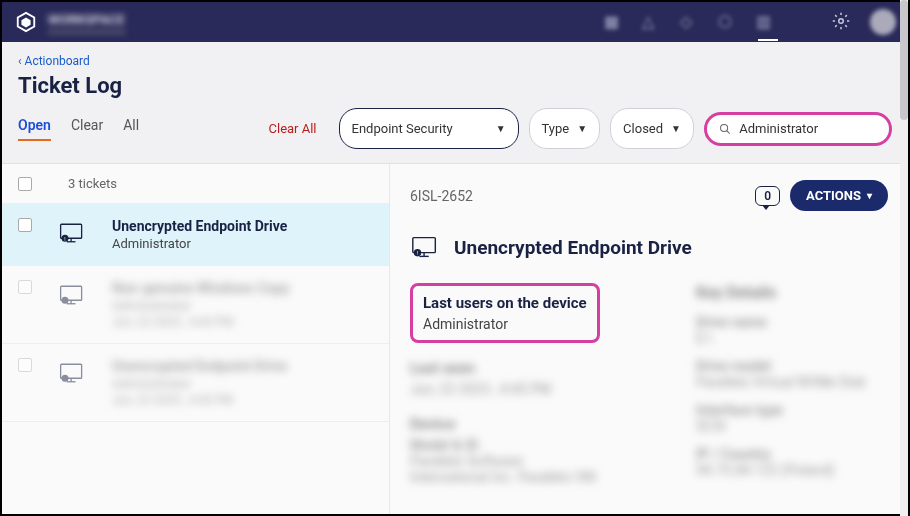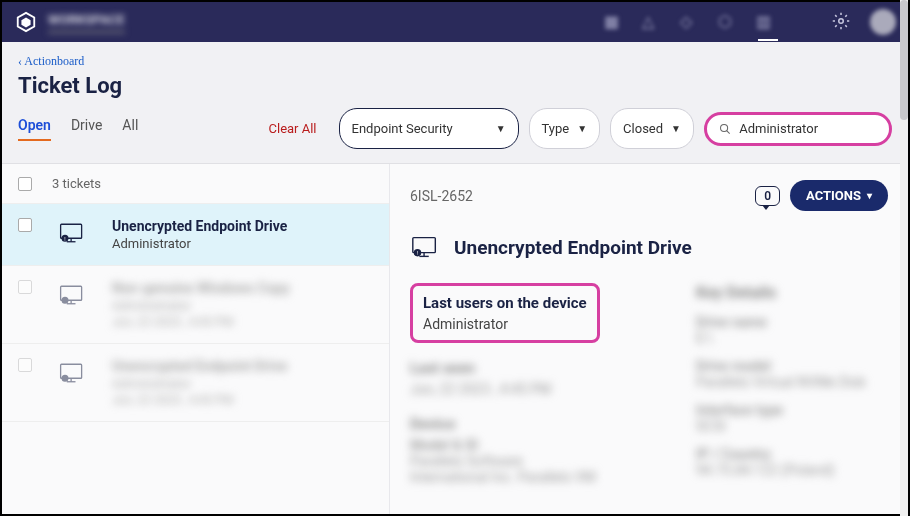--- a/index.html
+++ b/index.html
@@ -10,39 +10,39 @@
   .logo svg { width: 22px; height: 22px; }
   .ws-name { color: #e0e0e8; font-size: 13px; font-weight: 600; filter: blur(3px); border-bottom: 2px solid #888; padding-bottom: 4px; }
   .topnav-spacer { flex: 1; }
   .topnav-icons { display: flex; gap: 18px; align-items: center; }
   .topnav-icon { width: 20px; height: 20px; color: #a8a8c8; filter: blur(2px); }
   .topnav-icon.clear { filter: none; }
   .topnav-avatar { width: 26px; height: 26px; border-radius: 50%; background: #aab; filter: blur(2px); }
   .topnav-active-underline { width: 20px; height: 2px; background: #fff; position: relative; top: 18px; left: -36px; }
 
   .crumb { padding: 8px 16px 0; }
-  .crumb a { color: #1a5cc8; font-size: 12px; text-decoration: none; font-family: Liberation Serif, serif; }
+  .crumb a { color: #1a5cc8; font-size: 12px; text-decoration: none; }
   .page-title { padding: 4px 16px 10px; font-size: 22px; font-weight: 700; color: #1a2244; }
 
   .filterbar { display: flex; align-items: center; padding: 0 16px 14px; gap: 10px; }
   .tabs { display: flex; gap: 20px; }
   .tab { font-size: 14px; color: #555; cursor: pointer; padding-bottom: 6px; }
   .tab.active { color: #1d4ed8; border-bottom: 2px solid #e46a1f; font-weight: 600; }
   .filterbar-spacer { flex: 1; }
   .clear-all { color: #b91c1c; font-size: 13px; cursor: pointer; margin-right: 12px; }
   .pill { background: #fff; border: 1px solid #d0d0d8; border-radius: 18px; height: 41px; display: flex; align-items: center; padding: 0 12px; font-size: 13px; color: #333; cursor: pointer; gap: 8px; }
   .pill.bold-border { border: 1.5px solid #1a2244; }
   .caret { font-size: 10px; color: #333; }
   .search-pill { background: #fff; border: 3px solid #d63fa1; border-radius: 18px; height: 34px; display: flex; align-items: center; padding: 0 12px; gap: 8px; width: 188px; }
   .search-pill input { border: none; outline: none; font-size: 13px; width: 100%; color: #333; }
   .mag { width: 14px; height: 14px; }
 
   .content { display: flex; height: 362px; border-top: 1px solid #e0e0e4; background: #fafafb; }
   .list-pane { width: 388px; border-right: 1px solid #e8e8ec; overflow-y: auto; }
-  .list-header { display: flex; align-items: center; padding: 12px 16px; font-size: 13px; color: #666; gap: 20px; border-bottom: 1px solid #eee; }
+  .list-header { display: flex; align-items: center; padding: 12px 16px; font-size: 13px; color: #666; gap: 36px; border-bottom: 1px solid #eee; }
   .checkbox { width: 14px; height: 14px; border: 1.5px solid #aaa; border-radius: 2px; background: #fff; }
   .ticket-item { display: flex; padding: 14px 16px; gap: 26px; border-bottom: 1px solid #eee; align-items: flex-start; }
   .ticket-item.selected { background: #dff3fa; }
   .ticket-icon { width: 28px; height: 22px; margin-top: 4px; }
   .ticket-body { flex: 1; }
   .ticket-title { font-size: 14px; font-weight: 700; color: #1a2244; }
   .ticket-sub { font-size: 13px; color: #444; margin-top: 2px; }
   .ticket-date { font-size: 12px; color: #777; margin-top: 2px; }
   .blurred { filter: blur(4px); color: #999 !important; }
   .blurred .ticket-title, .blurred .ticket-sub, .blurred .ticket-date { color: #aaa; }
@@ -99,21 +99,21 @@
 
 <div class="crumb">
   <a href="#">‹ Actionboard</a>
 </div>
 
 <div class="page-title">Ticket Log</div>
 
 <div class="filterbar">
   <div class="tabs">
     <div class="tab active">Open</div>
-    <div class="tab">Drive</div>
+    <div class="tab">Clear</div>
     <div class="tab">All</div>
   </div>
   <div class="filterbar-spacer"></div>
   <span class="clear-all">Clear All</span>
   <div class="pill bold-border" style="width:180px; justify-content:space-between;">
     <span>Endpoint Security</span>
     <span class="caret">▼</span>
   </div>
   <div class="pill">
     <span>Type</span>

